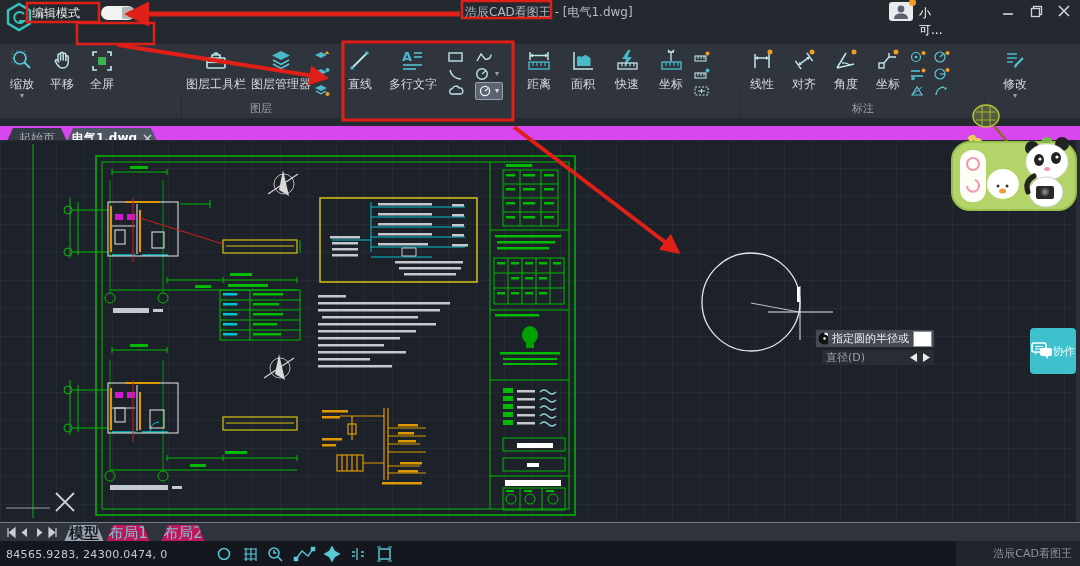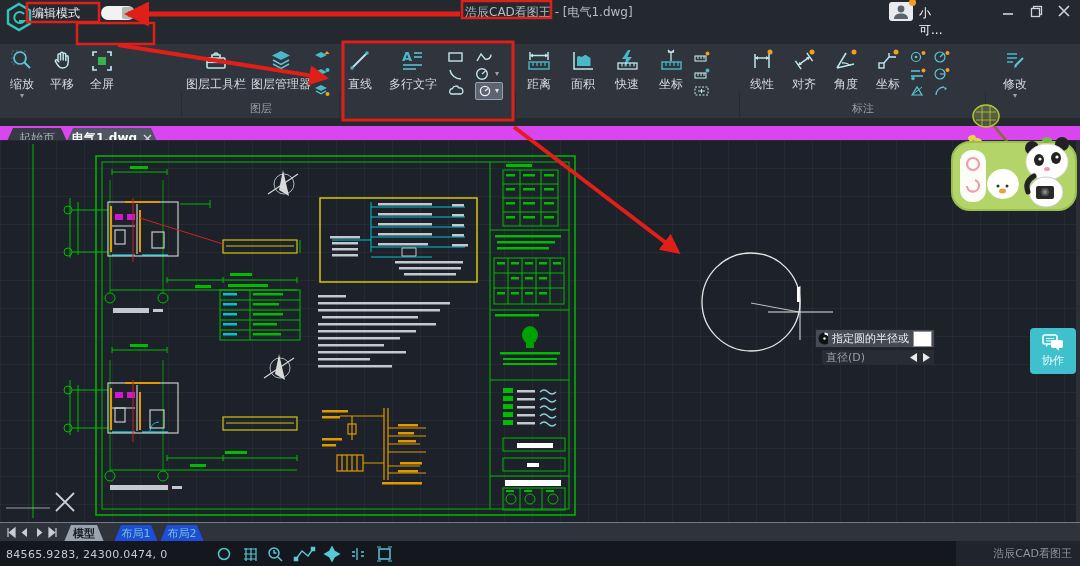--- a/index.html
+++ b/index.html
@@ -47,28 +47,28 @@
   .tt1{left:815px;top:329px;width:120px;height:19px;background:rgba(72,78,86,0.95);border:1px solid #23272d;
     display:flex;align-items:center;gap:4px;padding:0 2px;box-sizing:border-box;z-index:30;}
   .tt1 span{font-size:11px;color:#f0f2f4;white-space:nowrap;}
   .ttinput{width:22px;height:14px;background:#ffffff;border:1px solid #8a8f96;margin-left:auto;}
   .tt2{left:822px;top:350px;width:112px;height:15px;background:rgba(42,46,52,0.92);
     display:flex;align-items:center;padding:0 4px;box-sizing:border-box;z-index:30;}
   .tt2 span{font-size:11px;color:#9aa0a8;}
   .tt2 .arr{margin-left:auto;display:flex;gap:6px;}
   
   .collab{left:1030px;top:328px;width:46px;height:46px;background:#3fc0cd;border-radius:4px;z-index:20;
-    display:flex;flex-direction:column;align-items:center;justify-content:center;cursor:pointer;}
+    display:flex;flex-direction:row;align-items:center;justify-content:center;cursor:pointer;}
   .collab .lbl{font-size:11px;color:#eafcff;margin-top:1px;}
   
   .modelbar{left:0;top:522px;width:1080px;height:19px;background:#2e333c;border-top:1px solid #737b8a;box-sizing:border-box;}
   .mtab{position:absolute;top:2px;height:17px;display:flex;align-items:center;justify-content:center;
-    clip-path:polygon(7px 0,calc(100% - 7px) 0,100% 100%,0 100%);font-size:11px;cursor:default;}
+    clip-path:polygon(7px 0,calc(100% - 7px) 0,100% 100%,0 100%);font-size:15px;cursor:default;}
   .mtab.active{background:#9aa3b0;color:#161a22;font-weight:bold;}
-  .mtab.inactive{background:#1d4ed8;color:#79c2d2;margin-left:8px;}
+  .mtab.inactive{background:#be185d;color:#79c2d2;}
   .statusbar{left:0;top:541px;width:1080px;height:25px;background:#14171e;}
   .coords{position:absolute;left:6px;top:7px;font-size:11px;color:#c6cbd3;letter-spacing:0.3px;}
   .brandbox{position:absolute;right:0;top:0;width:124px;height:25px;background:#20242d;
     display:flex;align-items:center;justify-content:flex-end;padding-right:8px;box-sizing:border-box;}
   .brandbox span{font-size:11px;color:#8f959f;}
   
   .watermark{right:2px;bottom:3px;font-size:37px;font-weight:900;color:#ffffff;z-index:45;line-height:1;
     text-shadow:0 1px 2px rgba(0,0,0,0.45);white-space:nowrap;}
   .overlay{left:0;top:0;z-index:50;pointer-events:none;}
   svg{display:block;}
@@ -741,21 +741,21 @@
     <svg class="a" style="left:6px;top:3px" width="56" height="13">
       <g fill="#c9ced6">
           <path d="M2 2 v9 M9 2 L3.5 6.5 L9 11 Z" stroke="#c9ced6" stroke-width="1.2" fill="#c9ced6"></path>
       <path d="M21 2 L15.5 6.5 L21 11 Z"></path>
       <path d="M31 2 L36.5 6.5 L31 11 Z"></path>
       <path d="M43 2 L48.5 6.5 L43 11 Z M50 2 v9" stroke="#c9ced6" stroke-width="1.2"></path>
         </g>
     </svg>
     <div class="mtab active" style="left:64px;width:40px">模型</div>
     <div class="mtab inactive" style="left:106px;width:44px">布局1</div>
-    <div class="mtab inactive" style="left:152px;width:44px">布局2</div>
+    <div class="mtab inactive" style="left:161px;width:44px">布局2</div>
   </div>
 
   <div class="a statusbar">
     <span class="coords">84565.9283, 24300.0474, 0</span>
     <svg class="a" style="left:214px;top:4px" width="186" height="18">
       <g stroke="#58c8d6" fill="none" stroke-width="1.5">
         <circle cx="10" cy="9" r="5.5"></circle>
         <path d="M30 4 h12 M30 9 h12 M30 14 h12 M32 3 v13 M37 3 v13 M42 3 v13" stroke-width="1.2"></path>
         <circle cx="60" cy="8" r="5"></circle>
           <path d="M60 5 v3 h2.5 M64 12 l4 4"></path>

